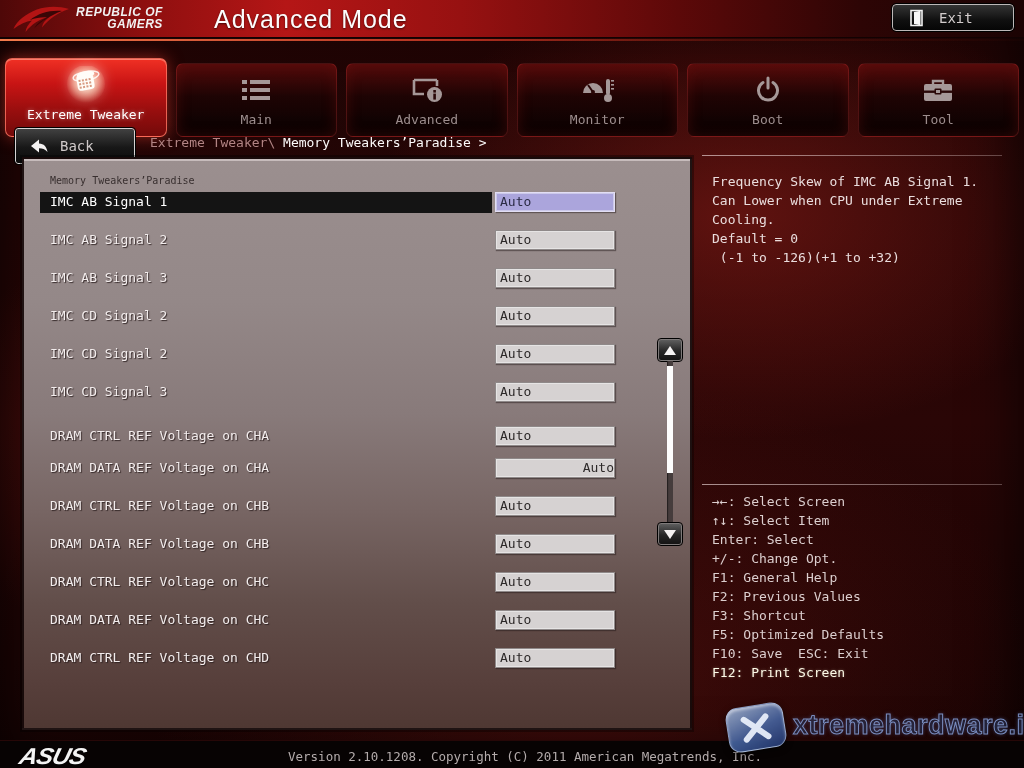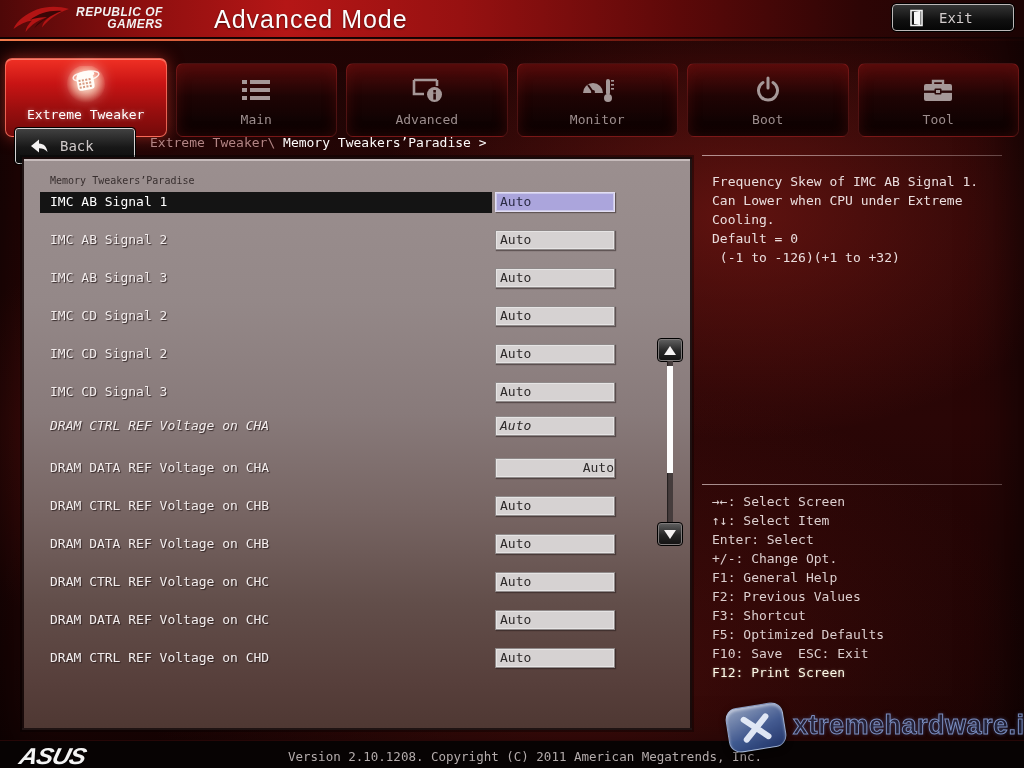--- a/index.html
+++ b/index.html
@@ -297,21 +297,21 @@
           <div class="row-value">Auto</div>
         </div>
         <div class="row" style="top: 186px;">
           <div class="row-label">IMC CD Signal 2</div>
           <div class="row-value">Auto</div>
         </div>
         <div class="row" style="top: 224px;">
           <div class="row-label">IMC CD Signal 3</div>
           <div class="row-value">Auto</div>
         </div>
-        <div class="row" style="top: 258px; font-style: italic;">
+        <div class="row" style="top: 268px;">
           <div class="row-label">DRAM CTRL REF Voltage on CHA</div>
           <div class="row-value">Auto</div>
         </div>
         <div class="row" style="top: 300px; text-align: right;">
           <div class="row-label">DRAM DATA REF Voltage on CHA</div>
           <div class="row-value">Auto</div>
         </div>
         <div class="row" style="top: 338px;">
           <div class="row-label">DRAM CTRL REF Voltage on CHB</div>
           <div class="row-value">Auto</div>

